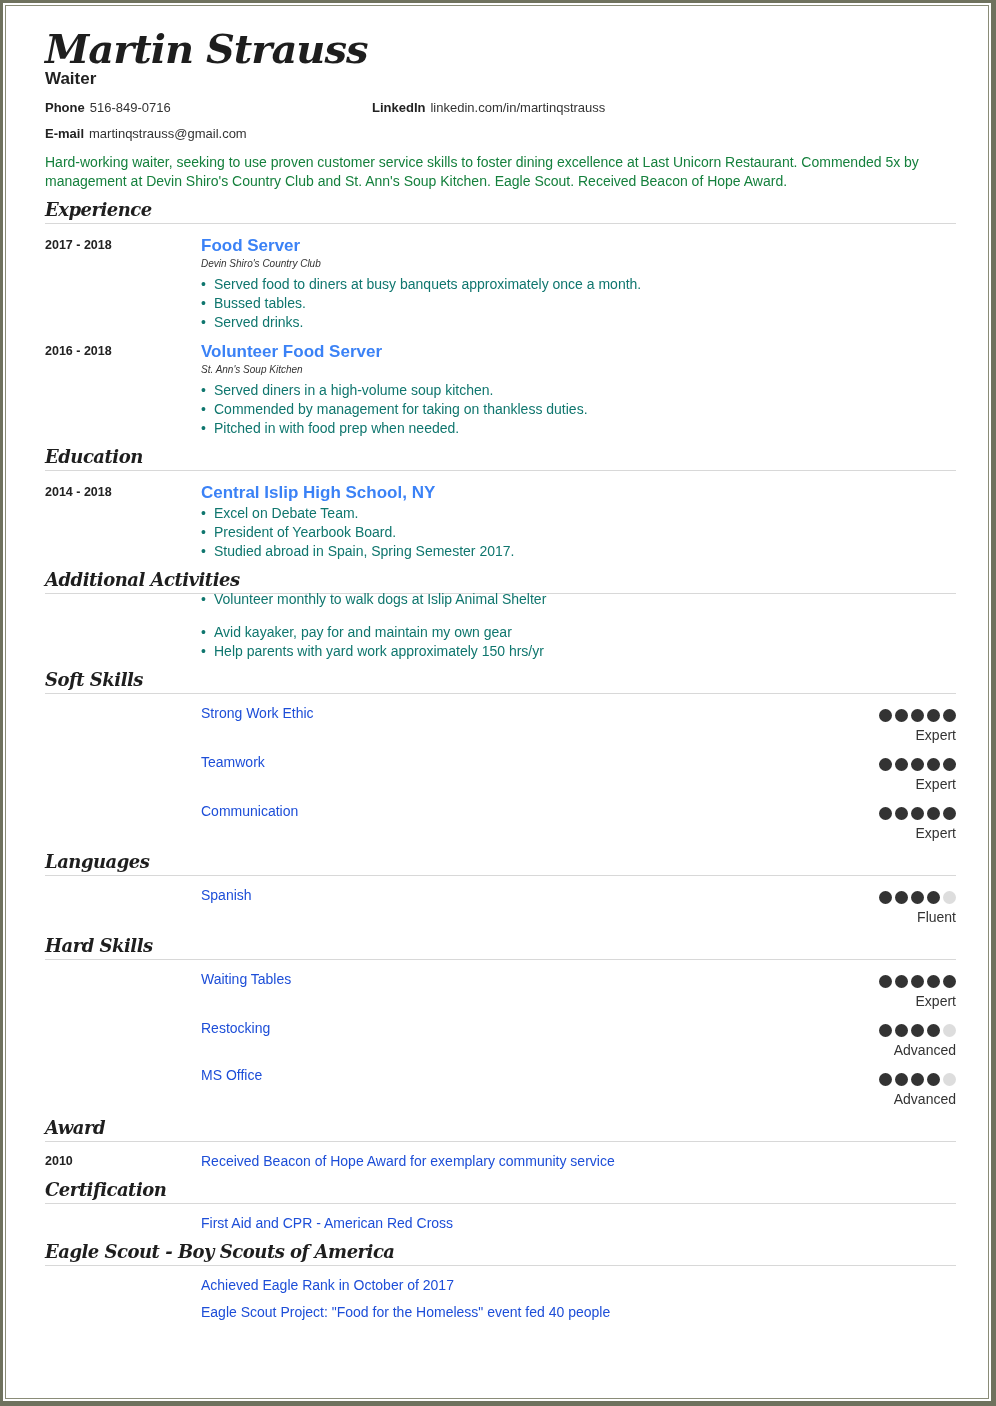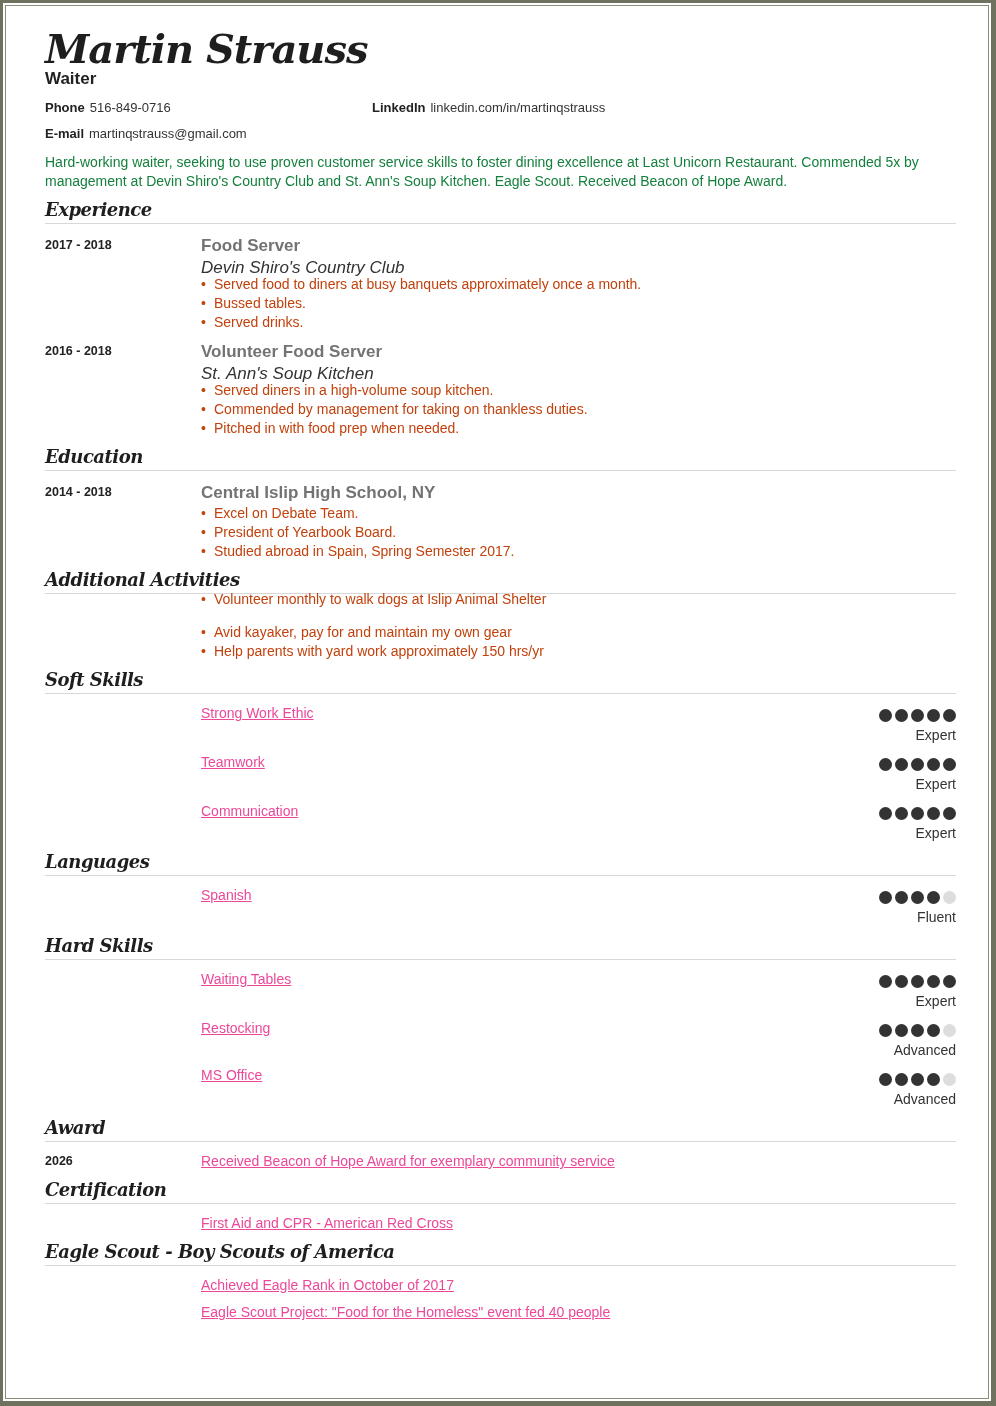--- a/index.html
+++ b/index.html
@@ -37,25 +37,25 @@
     font-size: 14px; line-height: 19px; color: #15803d;
   }
   .section-title {
     position: absolute; left: 0;
     font-family: "DejaVu Serif", serif;
     font-style: italic; font-weight: bold;
     font-size: 18px; letter-spacing: -0.5px; color: #1e1e1e;
   }
   .rule { position: absolute; left: 0; width: 911px; height: 1px; background: #d8d8d8; }
   .date { position: absolute; left: 0; font-size: 12.5px; font-weight: bold; color: #222; }
-  .job-title { position: absolute; left: 156px; font-size: 17px; font-weight: bold; color: #737373; }
-  .org { position: absolute; left: 156px; font-size: 17px; font-style: italic; color: #333; }
-  .bullet { position: absolute; left: 156px; font-size: 14px; color: #c2410c; }
+  .job-title { position: absolute; left: 156px; font-size: 17px; font-weight: bold; color: #3b82f6; }
+  .org { position: absolute; left: 156px; font-size: 10px; font-style: italic; color: #333; }
+  .bullet { position: absolute; left: 156px; font-size: 14px; color: #0f766e; }
   .bullet::before { content: "•"; display: inline-block; width: 13px; }
-  .item-text { position: absolute; left: 156px; font-size: 14px; color: #ec4899; text-decoration: underline; }
+  .item-text { position: absolute; left: 156px; font-size: 14px; color: #1d4ed8; }
   .rating { position: absolute; right: 0; display: flex; gap: 3px; }
   .dot { width: 13px; height: 13px; border-radius: 50%; background: #333; }
   .dot.off { background: #ddd; }
   .level { position: absolute; right: 0; font-size: 14px; color: #333; }
 </style>
 </head>
 <body>
 
 <div class="page">
   <div class="content">
@@ -179,21 +179,21 @@
       <span class="dot"></span>
         <span class="dot"></span>
         <span class="dot"></span>
         <span class="dot"></span>
         <span class="dot off"></span>
     </div>
     <div class="level" style="top:1088px;">Advanced</div>
 
     <div class="section-title" style="top:1114px;">Award</div>
     <div class="rule" style="top:1138px;"></div>
-    <div class="date" style="top:1151px;">2026</div>
+    <div class="date" style="top:1151px;">2010</div>
     <div class="item-text" style="top:1150px;">Received Beacon of Hope Award for exemplary community service</div>
 
     <div class="section-title" style="top:1176px;">Certification</div>
     <div class="rule" style="top:1200px;"></div>
     <div class="item-text" style="top:1212px;">First Aid and CPR - American Red Cross</div>
 
     <div class="section-title" style="top:1238px;">Eagle Scout - Boy Scouts of America</div>
     <div class="rule" style="top:1262px;"></div>
     <div class="item-text" style="top:1274px;">Achieved Eagle Rank in October of 2017</div>
     <div class="item-text" style="top:1301px;">Eagle Scout Project: "Food for the Homeless" event fed 40 people</div>

